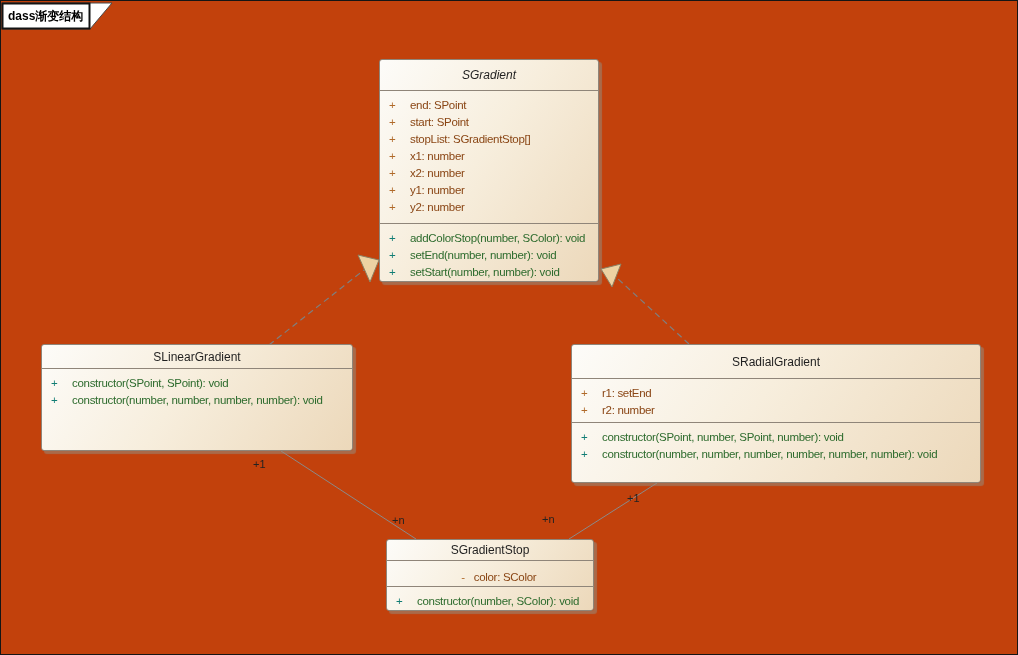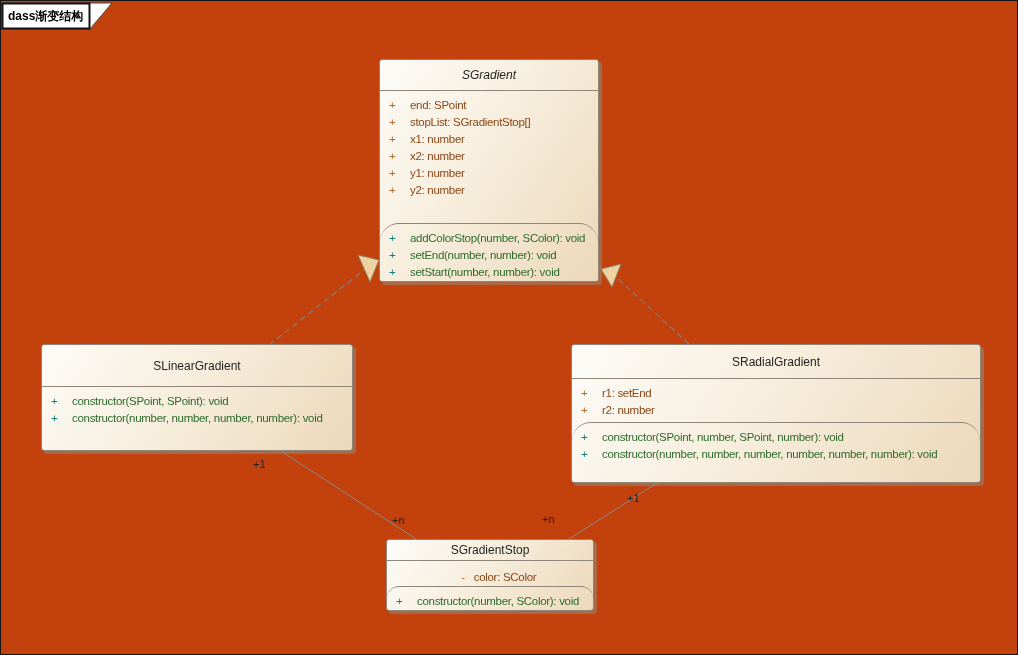--- a/index.html
+++ b/index.html
@@ -36,21 +36,21 @@
     font-size:12px; font-weight:normal; color:#1f1f1f;
     border-bottom:1px solid #8f8579;
     display:flex; align-items:center; justify-content:center;
   }
   .uml-title.abstract { font-style:italic; }
   .compartment {
     box-sizing:border-box;
     padding-top:6px;
     overflow:visible;
   }
-  .compartment + .compartment { border-top:1px solid #8f8579;border-radius:19px; }
+  .compartment + .compartment { border-top:1px solid #8f8579; }
   .compartment.grow { flex:1; }
   .member {
     height:17px; line-height:17px;
     padding-left:9px;
     font-size:11.5px;
     white-space:nowrap;
     letter-spacing:-0.3px;
   }
   .member .sign { display:inline-block; width:21px; letter-spacing:0; }
   .member.attr .sign  { color:#b06a2a; }
@@ -68,21 +68,21 @@
   #mult-lin-tgt { left:391px; top:513px; }
   #mult-rad-tgt { left:541px; top:512px; }
   #mult-rad-src { left:626px; top:491px; }
 
   
   #cls-sgradient { left:378px; top:58px;  width:220px; height:223px; }
   #cls-sgradient .uml-title { height:32px; }
   #cls-sgradient .attrs { height:138px; }
 
   #cls-slinear   { left:40px;  top:343px; width:312px; height:107px; }
-  #cls-slinear .uml-title { height:42px; }
+  #cls-slinear .uml-title { height:24px; }
 
   #cls-sradial   { left:570px; top:343px; width:410px; height:139px; }
   #cls-sradial .uml-title { height:34px; }
   #cls-sradial .attrs { height:43px; }
 
   #cls-sstop     { left:385px; top:538px; width:208px; height:72px; }
   #cls-sstop .uml-title { height:30px; }
   #cls-sstop .attrs { height:29px; padding-top:8px;text-align:center; }
 </style>
 </head>
@@ -105,20 +105,21 @@
 
     <line x1="656" y1="482" x2="568" y2="538" stroke="#8a8a8a" stroke-width="1"></line>
   </svg>
 
   <div class="frame-label">dass渐变结构</div>
 
   <div class="uml-class" id="cls-sgradient">
     <div class="uml-title abstract">SGradient</div>
     <div class="compartment attrs">
       <div class="member attr"><span class="sign">+</span><span class="mtext">end: SPoint</span></div>
+      <div class="member attr"><span class="sign">+</span><span class="mtext">start: SPoint</span></div>
       <div class="member attr"><span class="sign">+</span><span class="mtext">stopList: SGradientStop[]</span></div>
       <div class="member attr"><span class="sign">+</span><span class="mtext">x1: number</span></div>
       <div class="member attr"><span class="sign">+</span><span class="mtext">x2: number</span></div>
       <div class="member attr"><span class="sign">+</span><span class="mtext">y1: number</span></div>
       <div class="member attr"><span class="sign">+</span><span class="mtext">y2: number</span></div>
     </div>
     <div class="compartment grow">
       <div class="member meth"><span class="sign">+</span><span class="mtext">addColorStop(number, SColor): void</span></div>
       <div class="member meth"><span class="sign">+</span><span class="mtext">setEnd(number, number): void</span></div>
       <div class="member meth"><span class="sign">+</span><span class="mtext">setStart(number, number): void</span></div>

